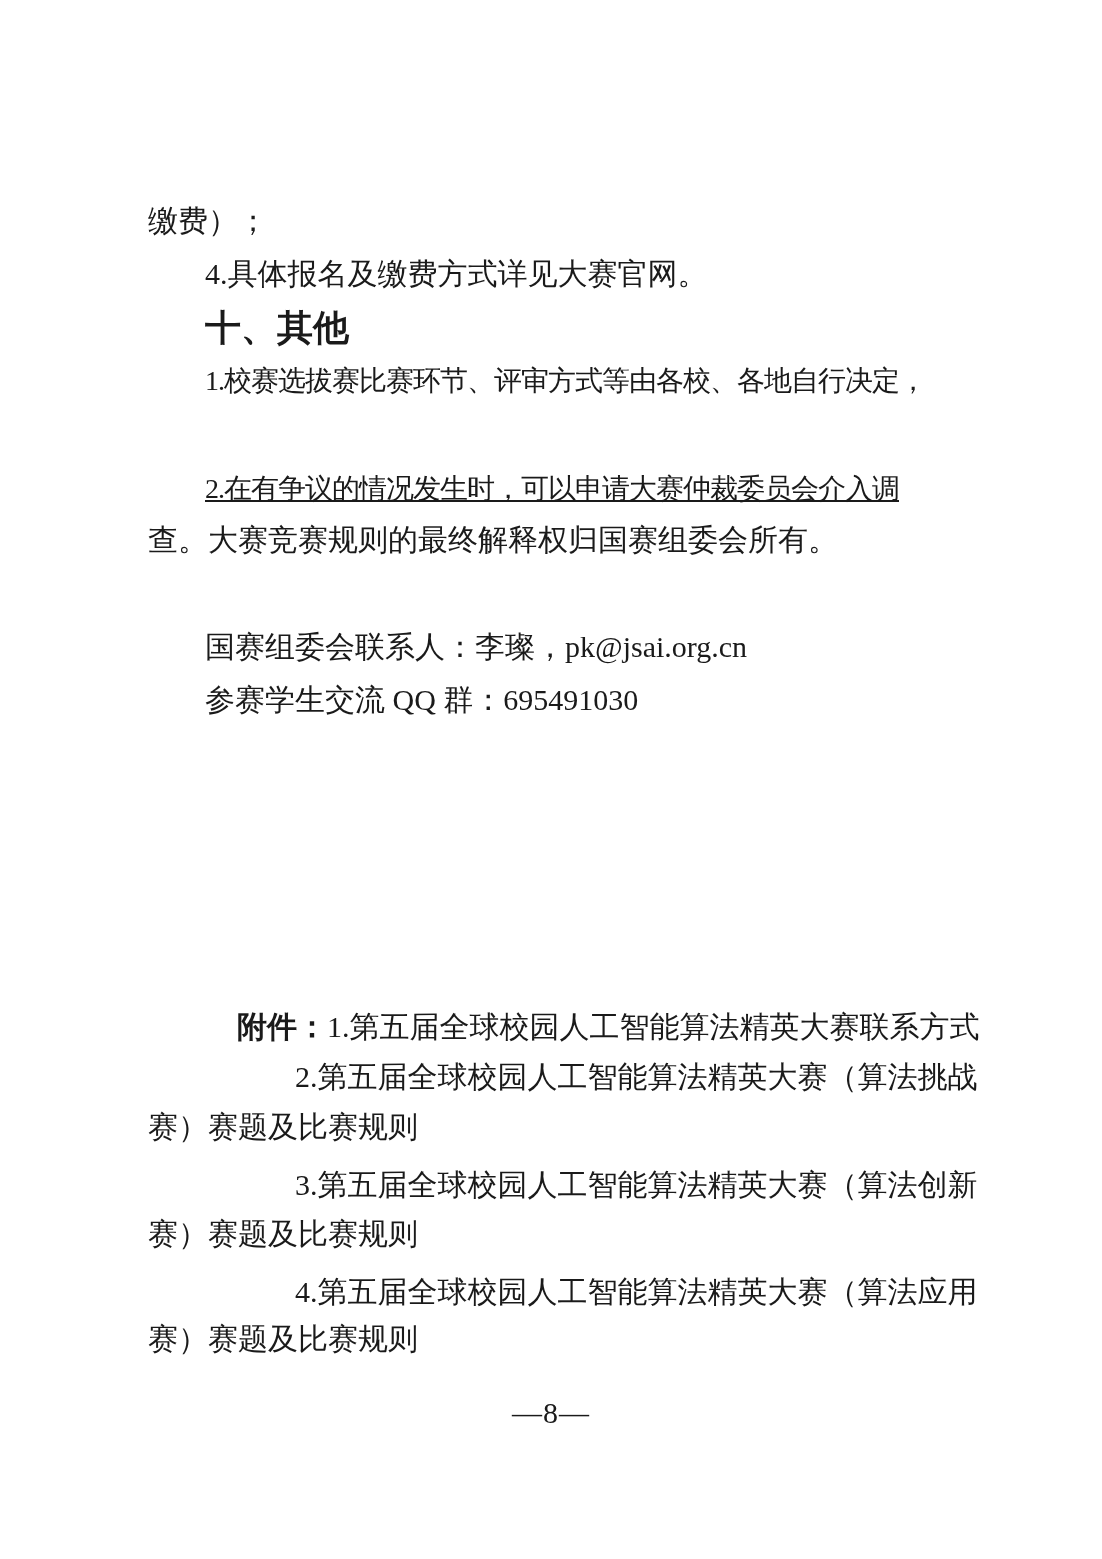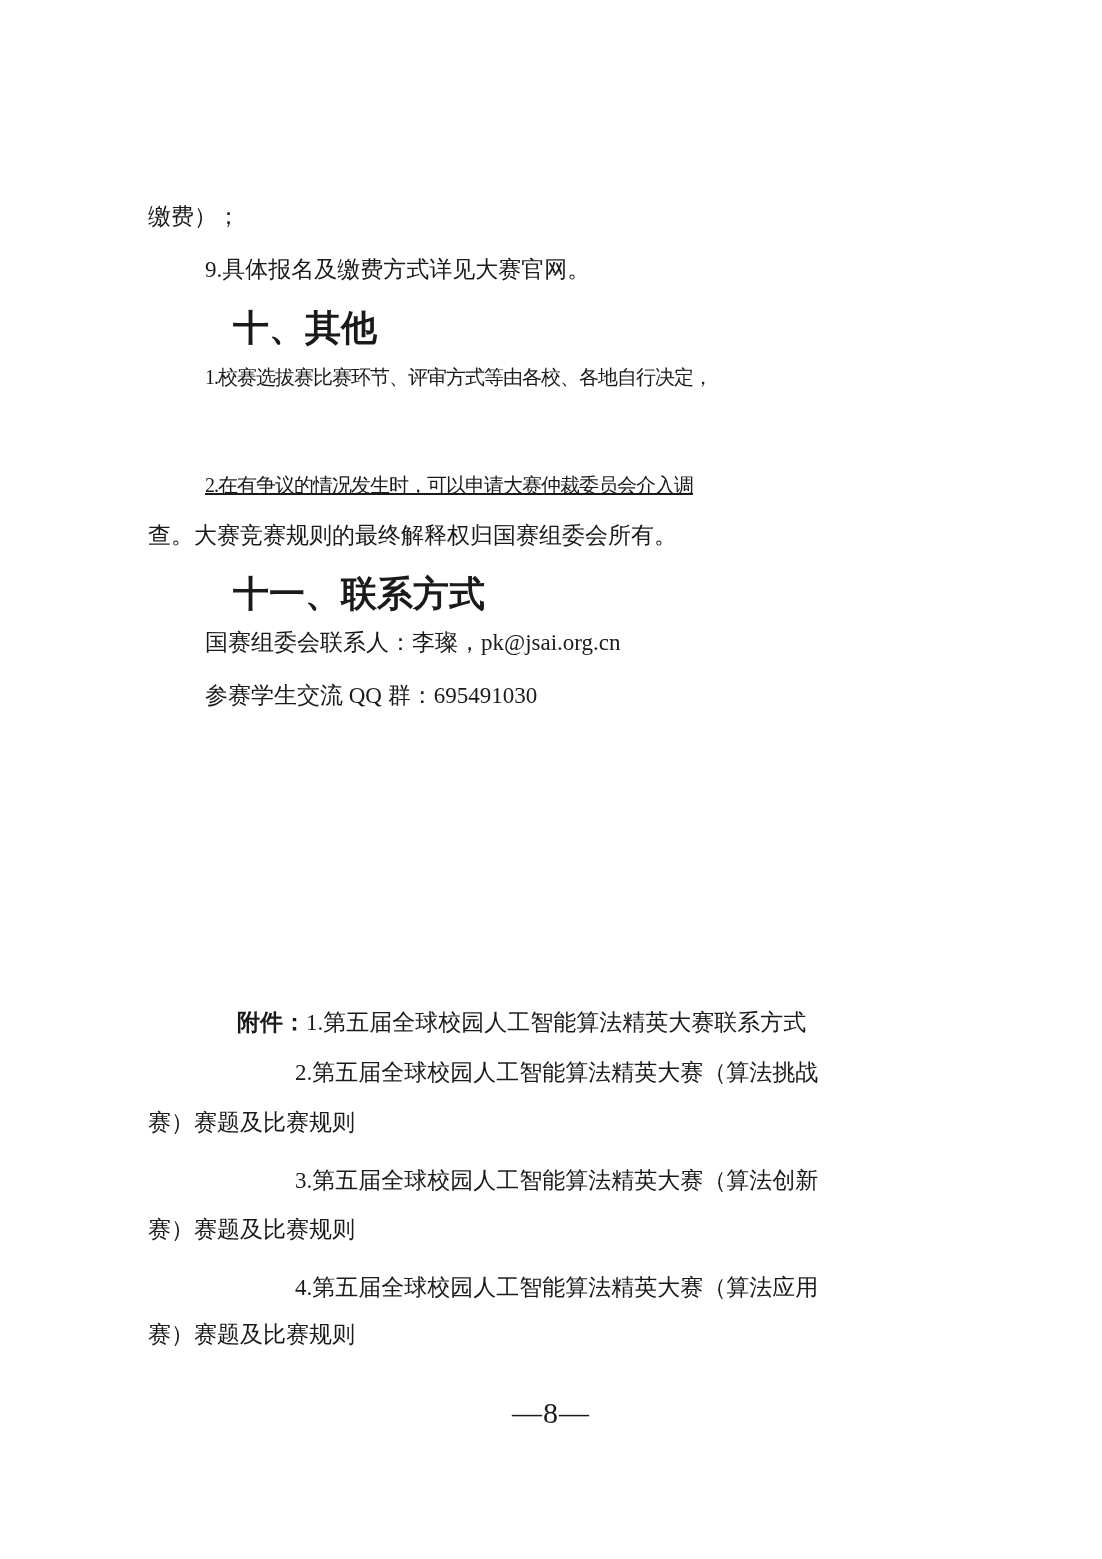--- a/index.html
+++ b/index.html
@@ -12,33 +12,32 @@
     width: 1102px;
     height: 1559px;
     background: #ffffff;
     overflow: hidden;
     font-family: "Liberation Serif", "DejaVu Serif", serif;
     color: #1a1a1a;
   }
   .line {
     position: absolute;
     white-space: nowrap;
-    font-size: 23px;
+    font-size: 30px;
     line-height: 1.1;
     letter-spacing: 0px;
   }
   .condensed {
-    font-size: 20px;
+    font-size: 28px;
     letter-spacing: -1px;
   }
   .heading {
     font-family: "Liberation Sans", "DejaVu Sans", sans-serif;
     font-weight: bold;
     font-size: 36px;
-    margin-left: 28px;
   }
   .bold-label {
     font-family: "Liberation Sans", "DejaVu Sans", sans-serif;
     font-weight: bold;
     margin-left: 32px;
   }
   .page-number {
     position: absolute;
     width: 100%;
     text-align: center;
@@ -46,32 +45,31 @@
     letter-spacing: 1px;
   }
 </style>
 </head>
 <body>
 
 <div class="page">
 
   <div class="line" style="left:148px; top:204px;">缴费）；</div>
 
-  <div class="line" style="left:205px; top:257px;">9.具体报名及缴费方式详见大赛官网。</div>
+  <div class="line" style="left:205px; top:257px;">4.具体报名及缴费方式详见大赛官网。</div>
 
   <div class="line heading" style="left:205px; top:308px;">十、其他</div>
 
   <div class="line condensed" style="left:205px; top:366px;">1.校赛选拔赛比赛环节、评审方式等由各校、各地自行决定，</div>
 
 
   <div class="line condensed" style="left:205px; top:474px;text-decoration:underline;">2.在有争议的情况发生时，可以申请大赛仲裁委员会介入调</div>
 
   <div class="line" style="left:148px; top:523px;">查。大赛竞赛规则的最终解释权归国赛组委会所有。</div>
 
-  <div class="line heading" style="left:205px; top:574px;">十一、联系方式</div>
 
   <div class="line" style="left:205px; top:630px;">国赛组委会联系人：李璨，pk@jsai.org.cn</div>
 
   <div class="line" style="left:205px; top:683px;">参赛学生交流 QQ 群：695491030</div>
 
   <div class="line" style="left:205px; top:1010px;">
     <span class="bold-label">附件：</span><span>1.第五届全球校园人工智能算法精英大赛联系方式</span>
   </div>
 
   <div class="line" style="left:295px; top:1060px;">2.第五届全球校园人工智能算法精英大赛（算法挑战</div>

